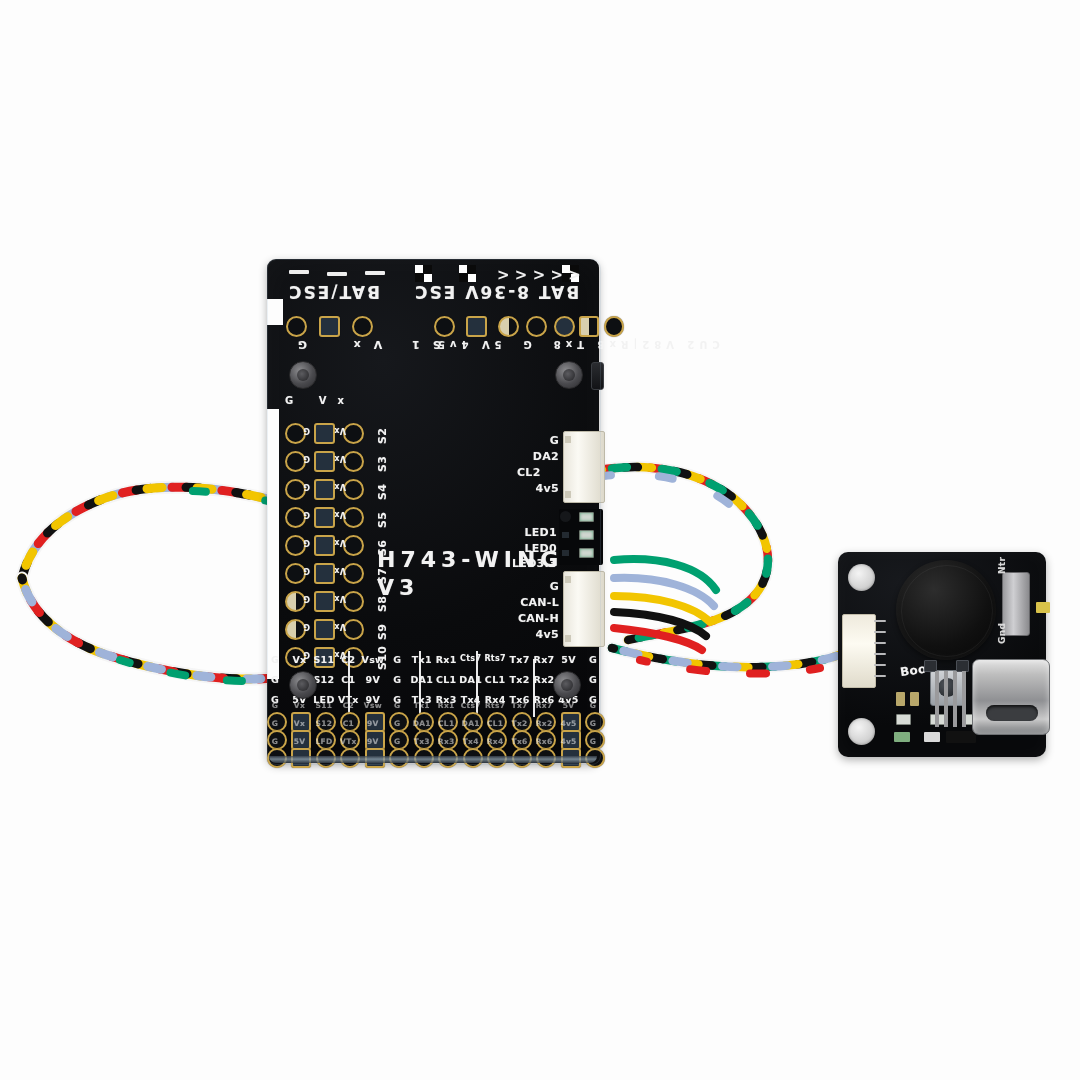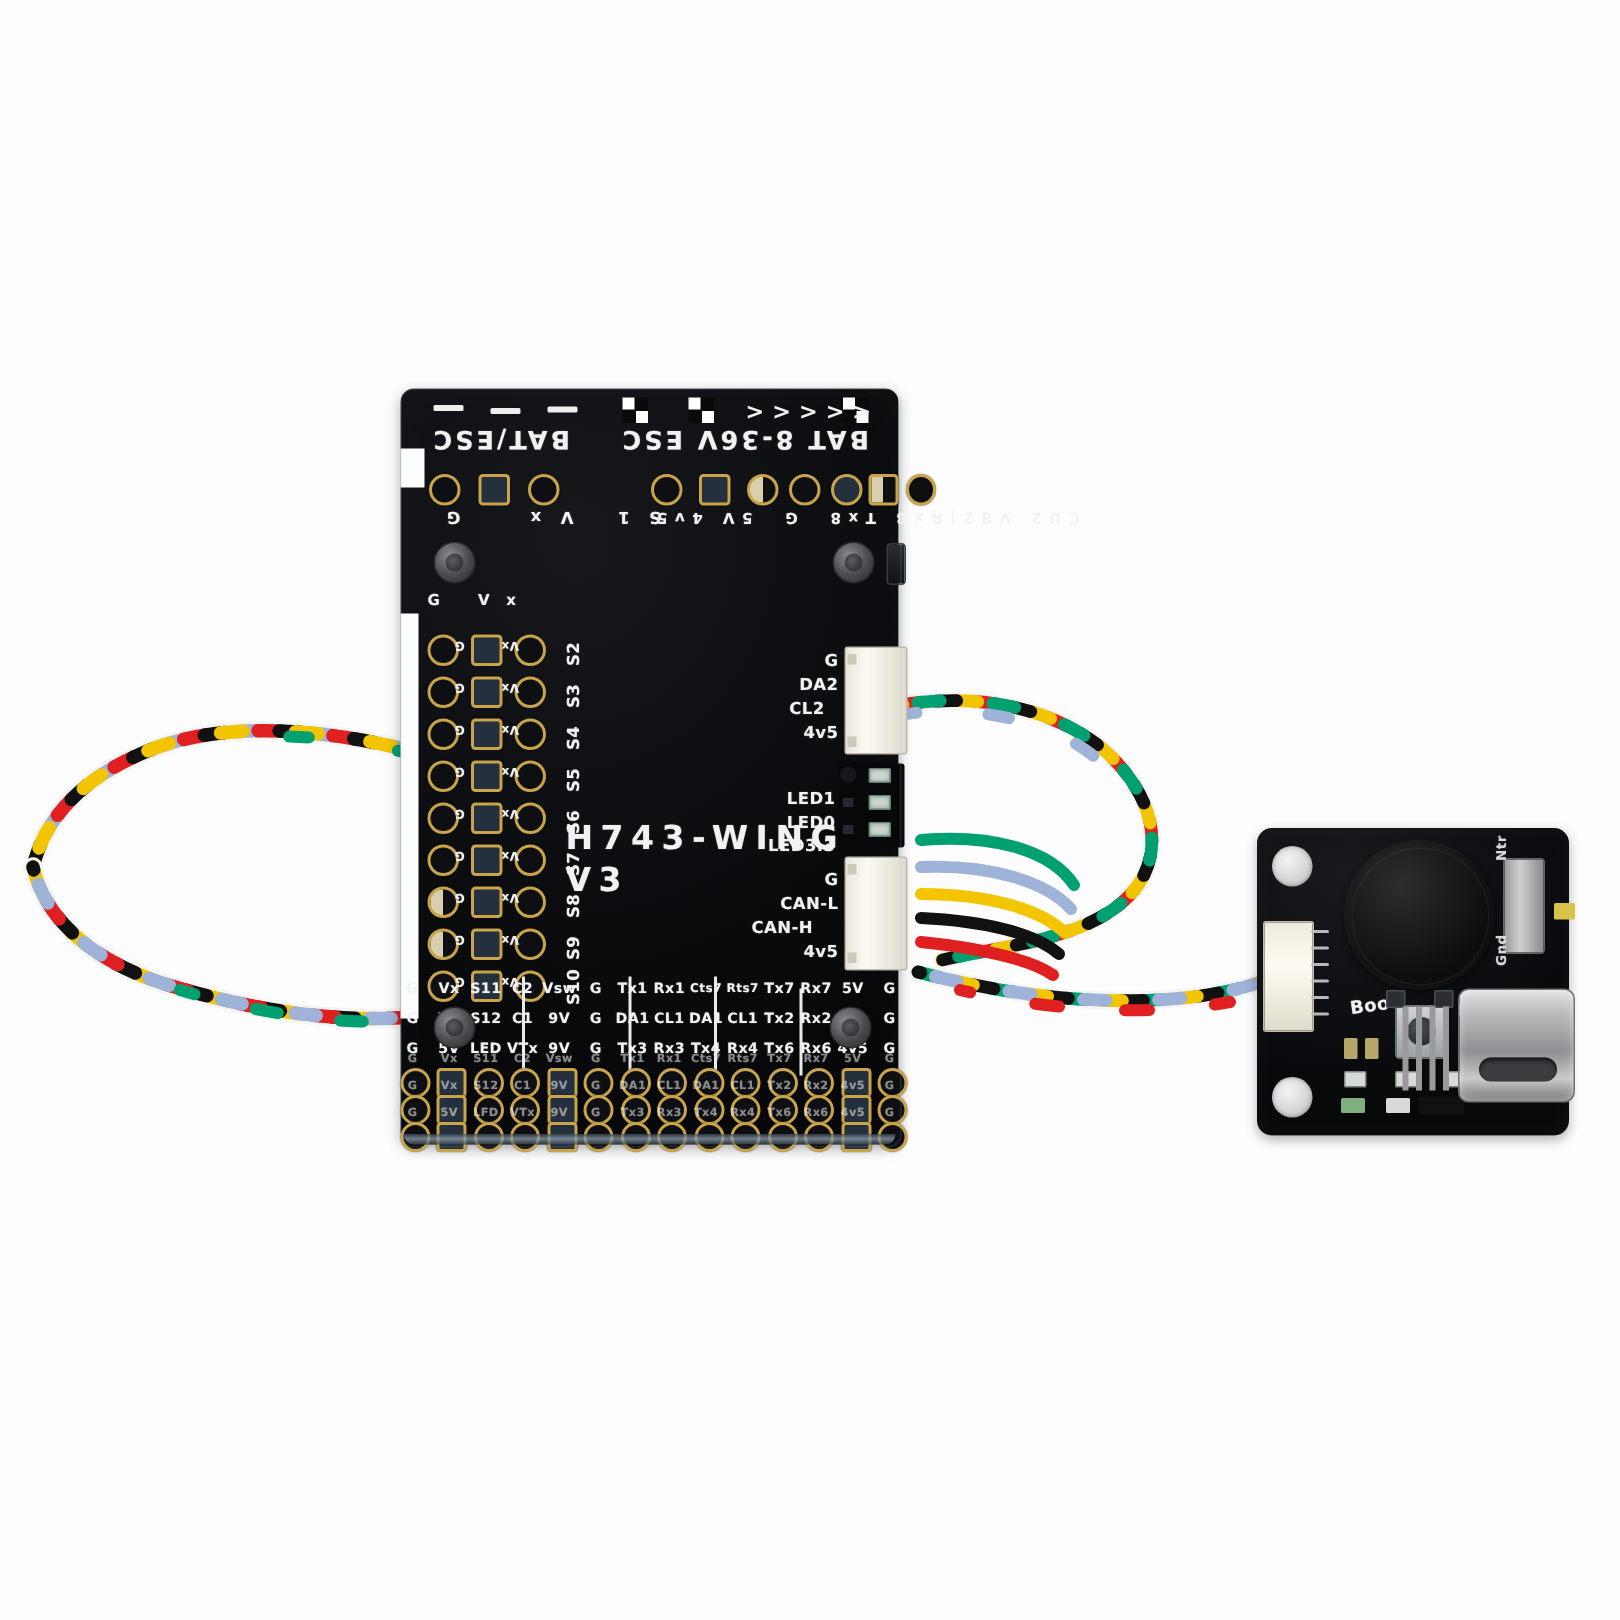--- a/index.html
+++ b/index.html
@@ -269,42 +269,42 @@
 
     <div class="sil abs" style="left:110px;top:290px;font-size:22px;letter-spacing:5px;">H743-WING</div>
     <div class="sil abs" style="left:110px;top:318px;font-size:22px;letter-spacing:5px;">V3</div>
 
     <div class="jst abs" style="left:296px;top:172px;width:40px;height:70px;">
       <div class="lip" style="top:4px;"></div>
         <div class="lip" style="bottom:4px;"></div>
     </div>
     <div class="sil abs" style="left:256px;top:176px;font-size:11px;text-align:right;width:36px;">G</div>
     <div class="sil abs" style="left:250px;top:192px;font-size:11px;text-align:right;width:42px;">DA2</div>
-    <div class="sil abs" style="left:250px;top:208px;font-size:11px;text-align:center;width:42px;">CL2</div>
+    <div class="sil abs" style="left:250px;top:208px;font-size:11px;text-align:left;width:42px;">CL2</div>
     <div class="sil abs" style="left:250px;top:224px;font-size:11px;text-align:right;width:42px;">4v5</div>
 
     <div class="abs" style="left:292px;top:250px;width:44px;height:56px;background:#07080a;border-radius:2px;">
       <div class="rgbled abs" style="left:20px;top:3px;"></div>
       <div class="rgbled abs" style="left:20px;top:21px;"></div>
       <div class="rgbled abs" style="left:20px;top:39px;"></div>
       <div class="abs" style="left:3px;top:23px;width:7px;height:6px;background:#232a31;"></div>
       <div class="abs" style="left:3px;top:41px;width:7px;height:6px;background:#232a31;"></div>
       <div class="abs" style="left:1px;top:2px;width:11px;height:11px;border-radius:50%;background:#15171a;"></div>
     </div>
     <div class="sil abs" style="left:246px;top:268px;font-size:11px;text-align:right;width:44px;">LED1</div>
     <div class="sil abs" style="left:246px;top:284px;font-size:11px;text-align:right;width:44px;">LED0</div>
     <div class="sil abs" style="left:238px;top:299px;font-size:11px;text-align:right;width:52px;">LED3.3</div>
 
     <div class="jst abs" style="left:296px;top:312px;width:40px;height:74px;">
       <div class="lip" style="top:4px;"></div>
         <div class="lip" style="bottom:4px;"></div>
     </div>
     <div class="sil abs" style="left:252px;top:322px;font-size:11px;text-align:right;width:40px;">G</div>
     <div class="sil abs" style="left:234px;top:338px;font-size:11px;text-align:right;width:58px;">CAN-L</div>
-    <div class="sil abs" style="left:234px;top:354px;font-size:11px;width:58px;">CAN-H</div>
+    <div class="sil abs" style="left:234px;top:354px;font-size:11px;text-align:right;width:58px;">CAN-H</div>
     <div class="sil abs" style="left:250px;top:370px;font-size:11px;text-align:right;width:42px;">4v5</div>
 
     <div class="abs" id="bottom-header" style="left:0px;top:392px;width:332px;height:112px;">
 
       <div class="divbar abs" style="left:81px;top:0px;height:104px;"></div>
       <div class="divbar abs" style="left:152px;top:0px;height:104px;"></div>
       <div class="divbar abs" style="left:209px;top:0px;height:104px;"></div>
       <div class="divbar abs" style="left:266px;top:8px;height:58px;"></div>
 
       <div class="abs" id="silk-row-1" style="left:0;top:4px;width:332px;height:14px;">

